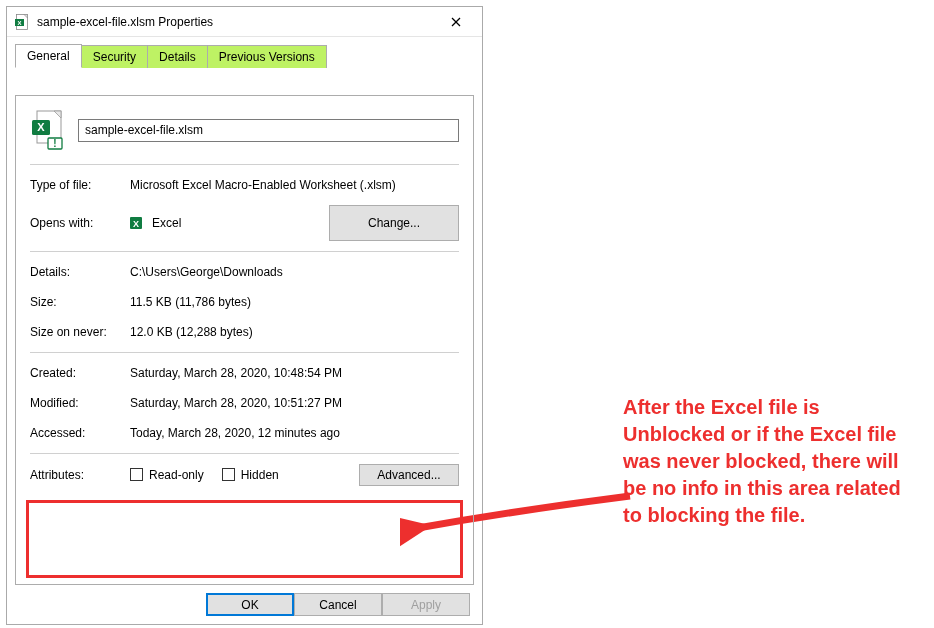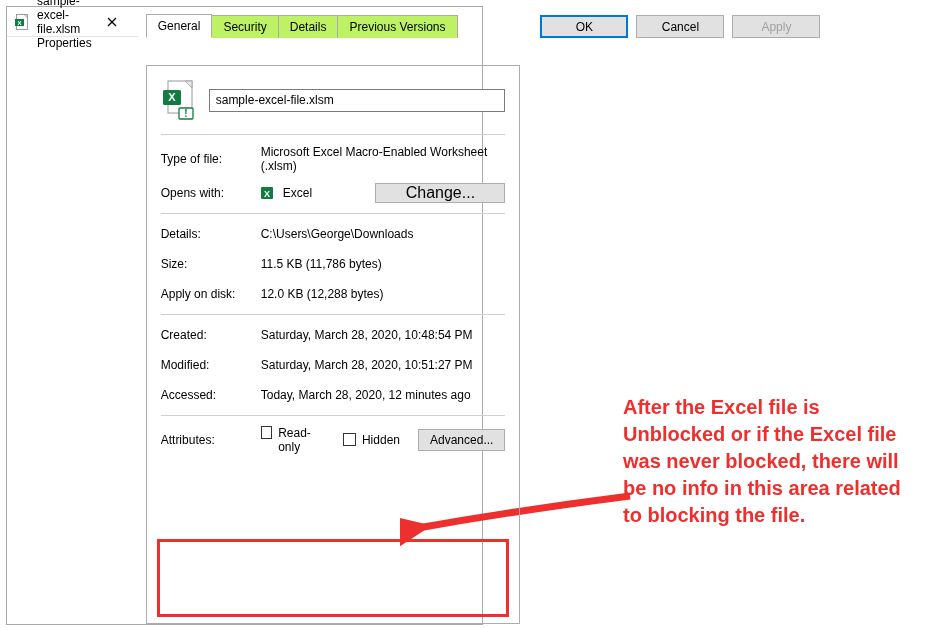--- a/index.html
+++ b/index.html
@@ -13,21 +13,21 @@
     }
     .dialog {
       position: absolute;
       left: 6px;
       top: 6px;
       width: 477px;
       height: 619px;
       border: 1px solid #aaa;
       background: #fff;
       display: flex;
-      flex-direction: row;
+      flex-direction: column;
     }
     .titlebar {
       height: 30px;
       display: flex;
       align-items: center;
       padding: 0 6px 0 8px;
       border-bottom: 1px solid #e5e5e5;
     }
     .titlebar .title-icon { width: 16px; height: 16px; margin-right: 6px; }
     .titlebar .title-text { flex: 1; font-size: 12px; color: #000; }
@@ -66,24 +66,24 @@
       height: 23px;
       padding: 2px 6px;
       font-family: inherit;
       font-size: 12px;
     }
     .divider { border: none; border-top: 1px solid #d0d0d0; margin: 8px 0 10px 0; }
     .row { display: flex; align-items: center; margin-bottom: 10px; min-height: 20px; }
     .row .label { width: 100px; flex-shrink: 0; color: #000; }
     .row .value { flex: 1; color: #000; }
     .change-btn {
-      width: 130px; height: 20px;
+      width: 130px; height: 36px;
       border: 1px solid #adadad;
       background: #e1e1e1;
-      font-family: inherit; font-size: 16px;
+      font-family: inherit; font-size: 12px;
       cursor: default;
     }
     .attributes-row { display: flex; align-items: center; gap: 18px; }
     .checkbox-group { display: flex; align-items: flex-start; gap: 6px; }
     .checkbox-visual {
       width: 13px; height: 13px; border: 1px solid #333; background: #fff;
     }
     .advanced-btn {
       margin-left: auto;
       width: 100px; height: 22px;
@@ -93,22 +93,21 @@
     }
     .red-box {
       position: absolute;
       left: 10px; right: 10px;
       bottom: 6px;
       height: 78px;
       border: 3px solid #ed2f2e;
     }
     .button-row {
       display: flex;
-      justify-content: center;
-      gap: 8px;
+      justify-content: flex-end;
       padding: 8px 12px;
     }
     .dlg-btn {
       width: 88px; height: 23px;
       border: 1px solid #adadad;
       background: #e1e1e1;
       font-family: inherit; font-size: 12px;
     }
     .dlg-btn.default { border: 2px solid #0078d7; }
     .dlg-btn.disabled { color: #a0a0a0; }
@@ -198,21 +197,21 @@
 
       <div class="row">
         <div class="label">Details:</div>
         <div class="value">C:\Users\George\Downloads</div>
       </div>
       <div class="row">
         <div class="label">Size:</div>
         <div class="value">11.5 KB (11,786 bytes)</div>
       </div>
       <div class="row">
-        <div class="label">Apply on disk:</div>
+        <div class="label">Size on never:</div>
         <div class="value">12.0 KB (12,288 bytes)</div>
       </div>
 
       <hr class="divider">
 
       <div class="row">
         <div class="label">Created:</div>
         <div class="value">Saturday, March 28, 2020, 10:48:54 PM</div>
       </div>
       <div class="row">

